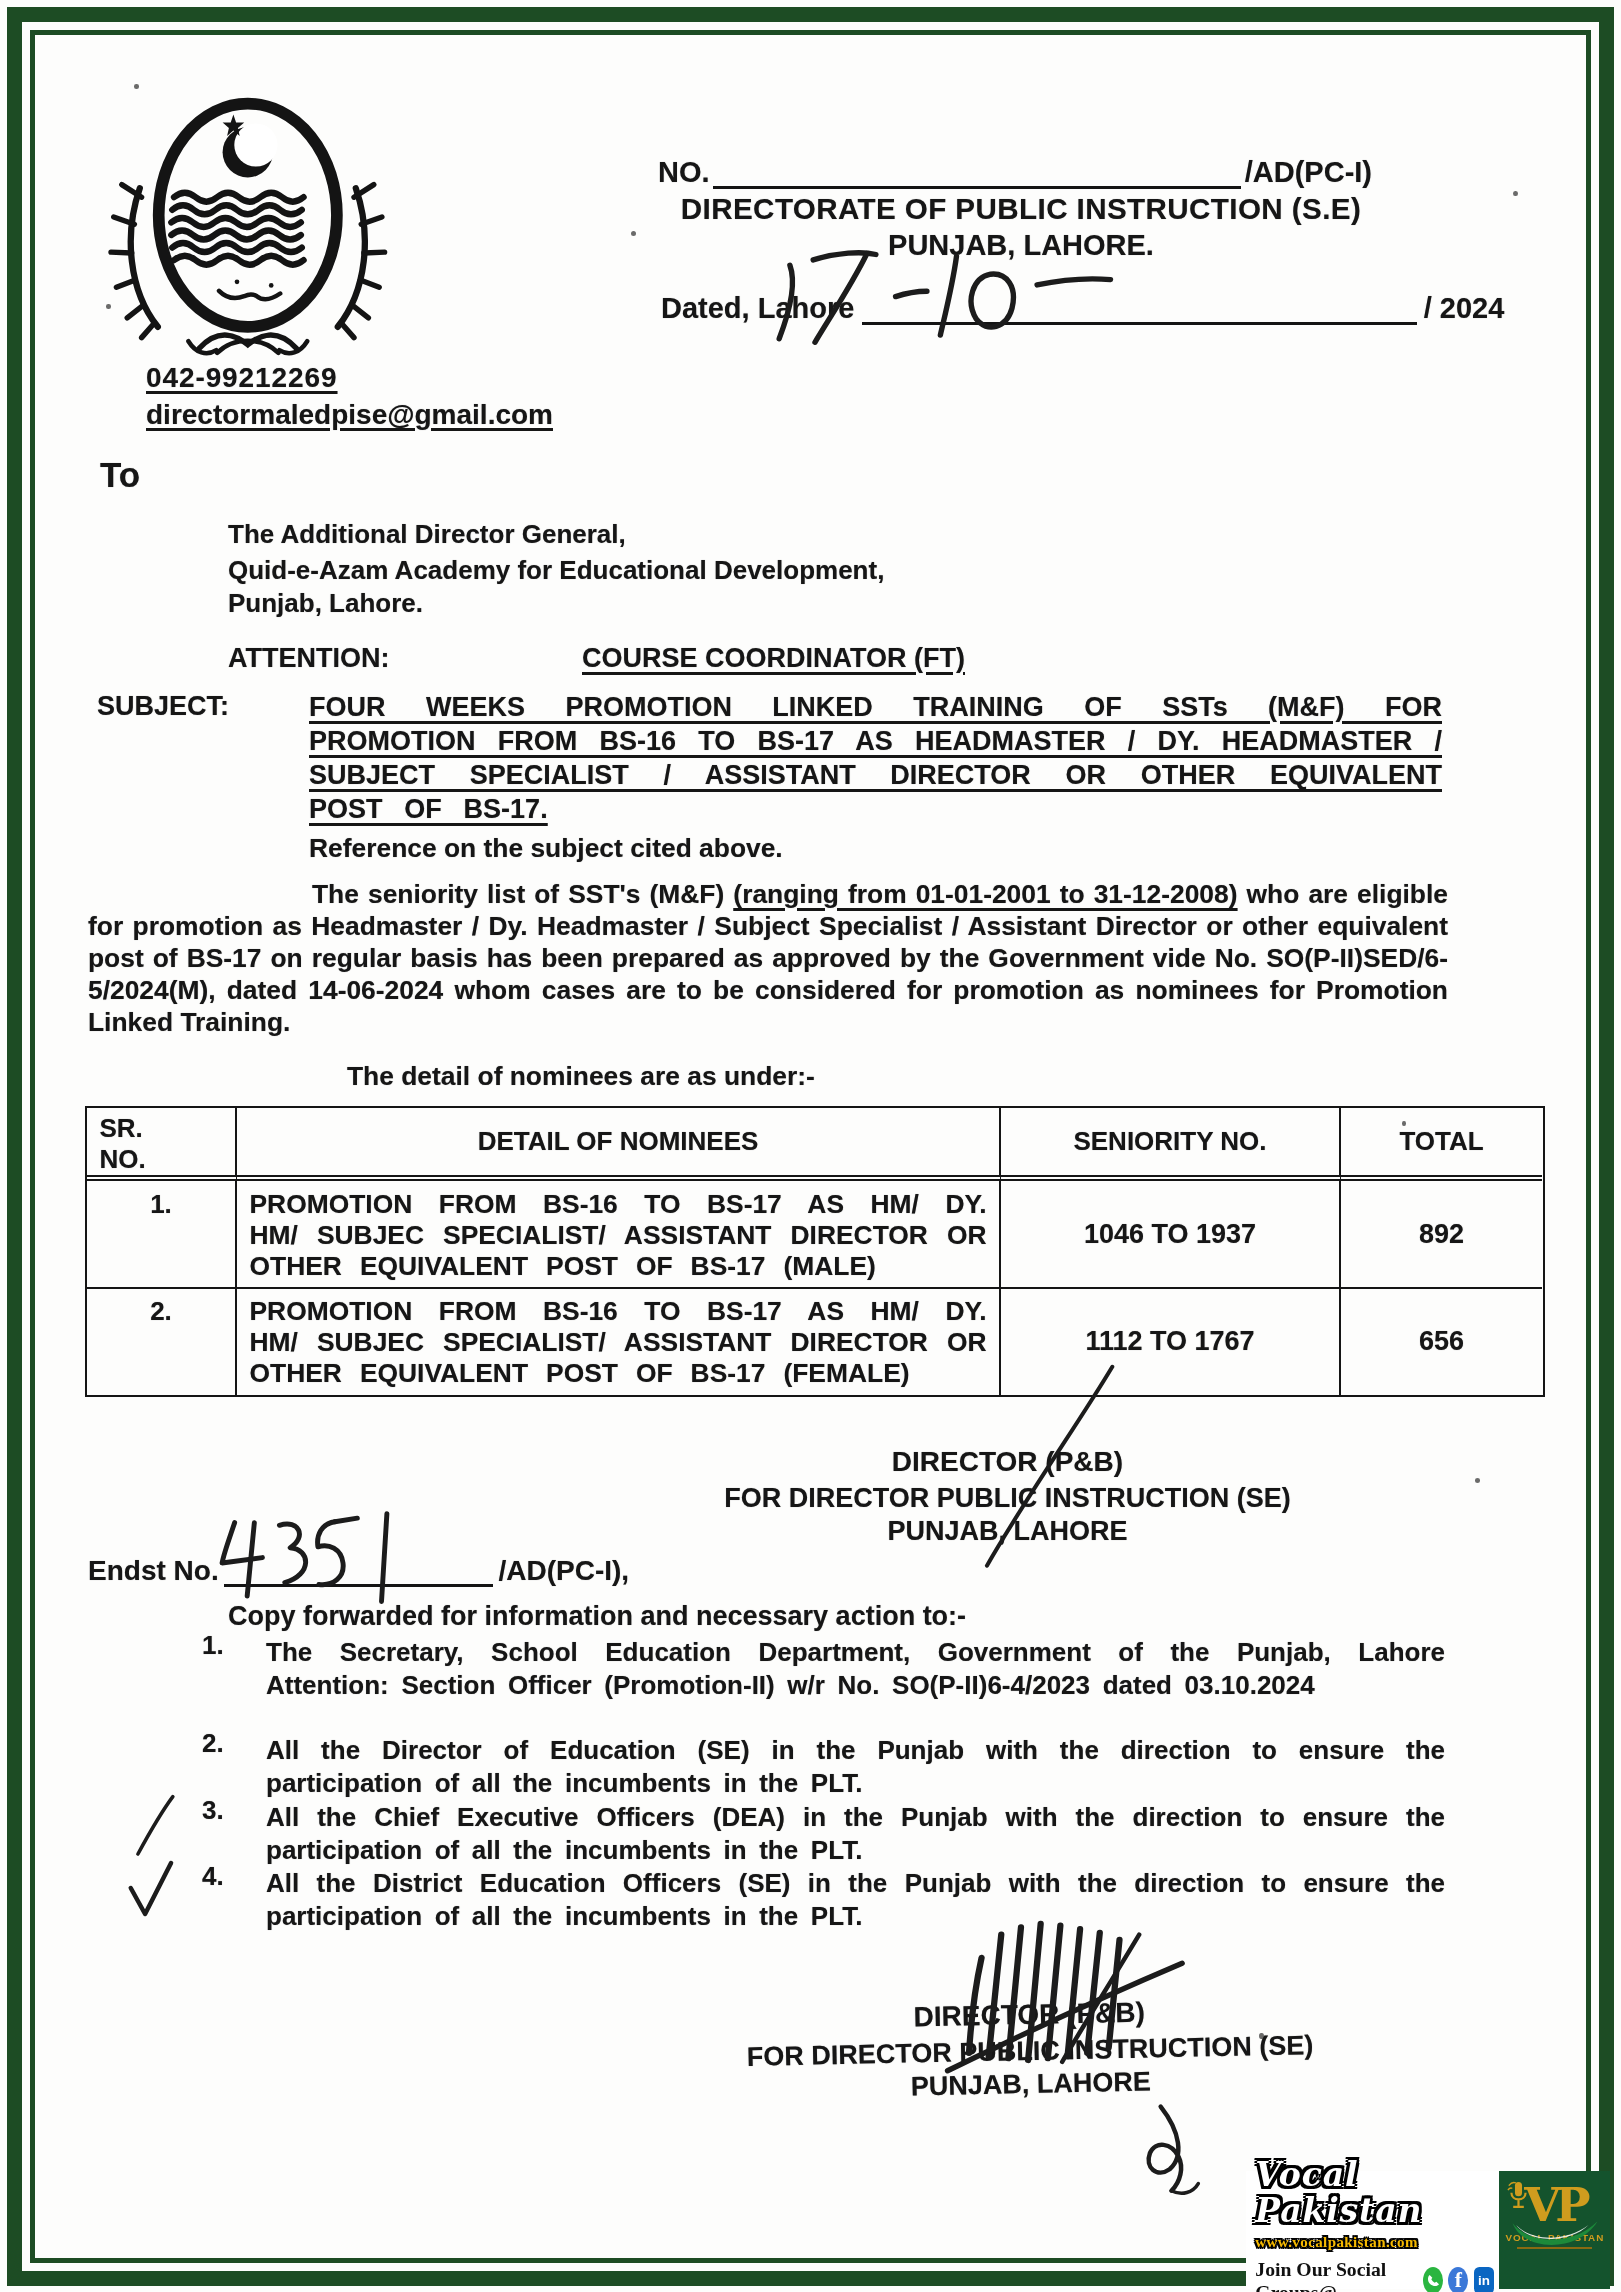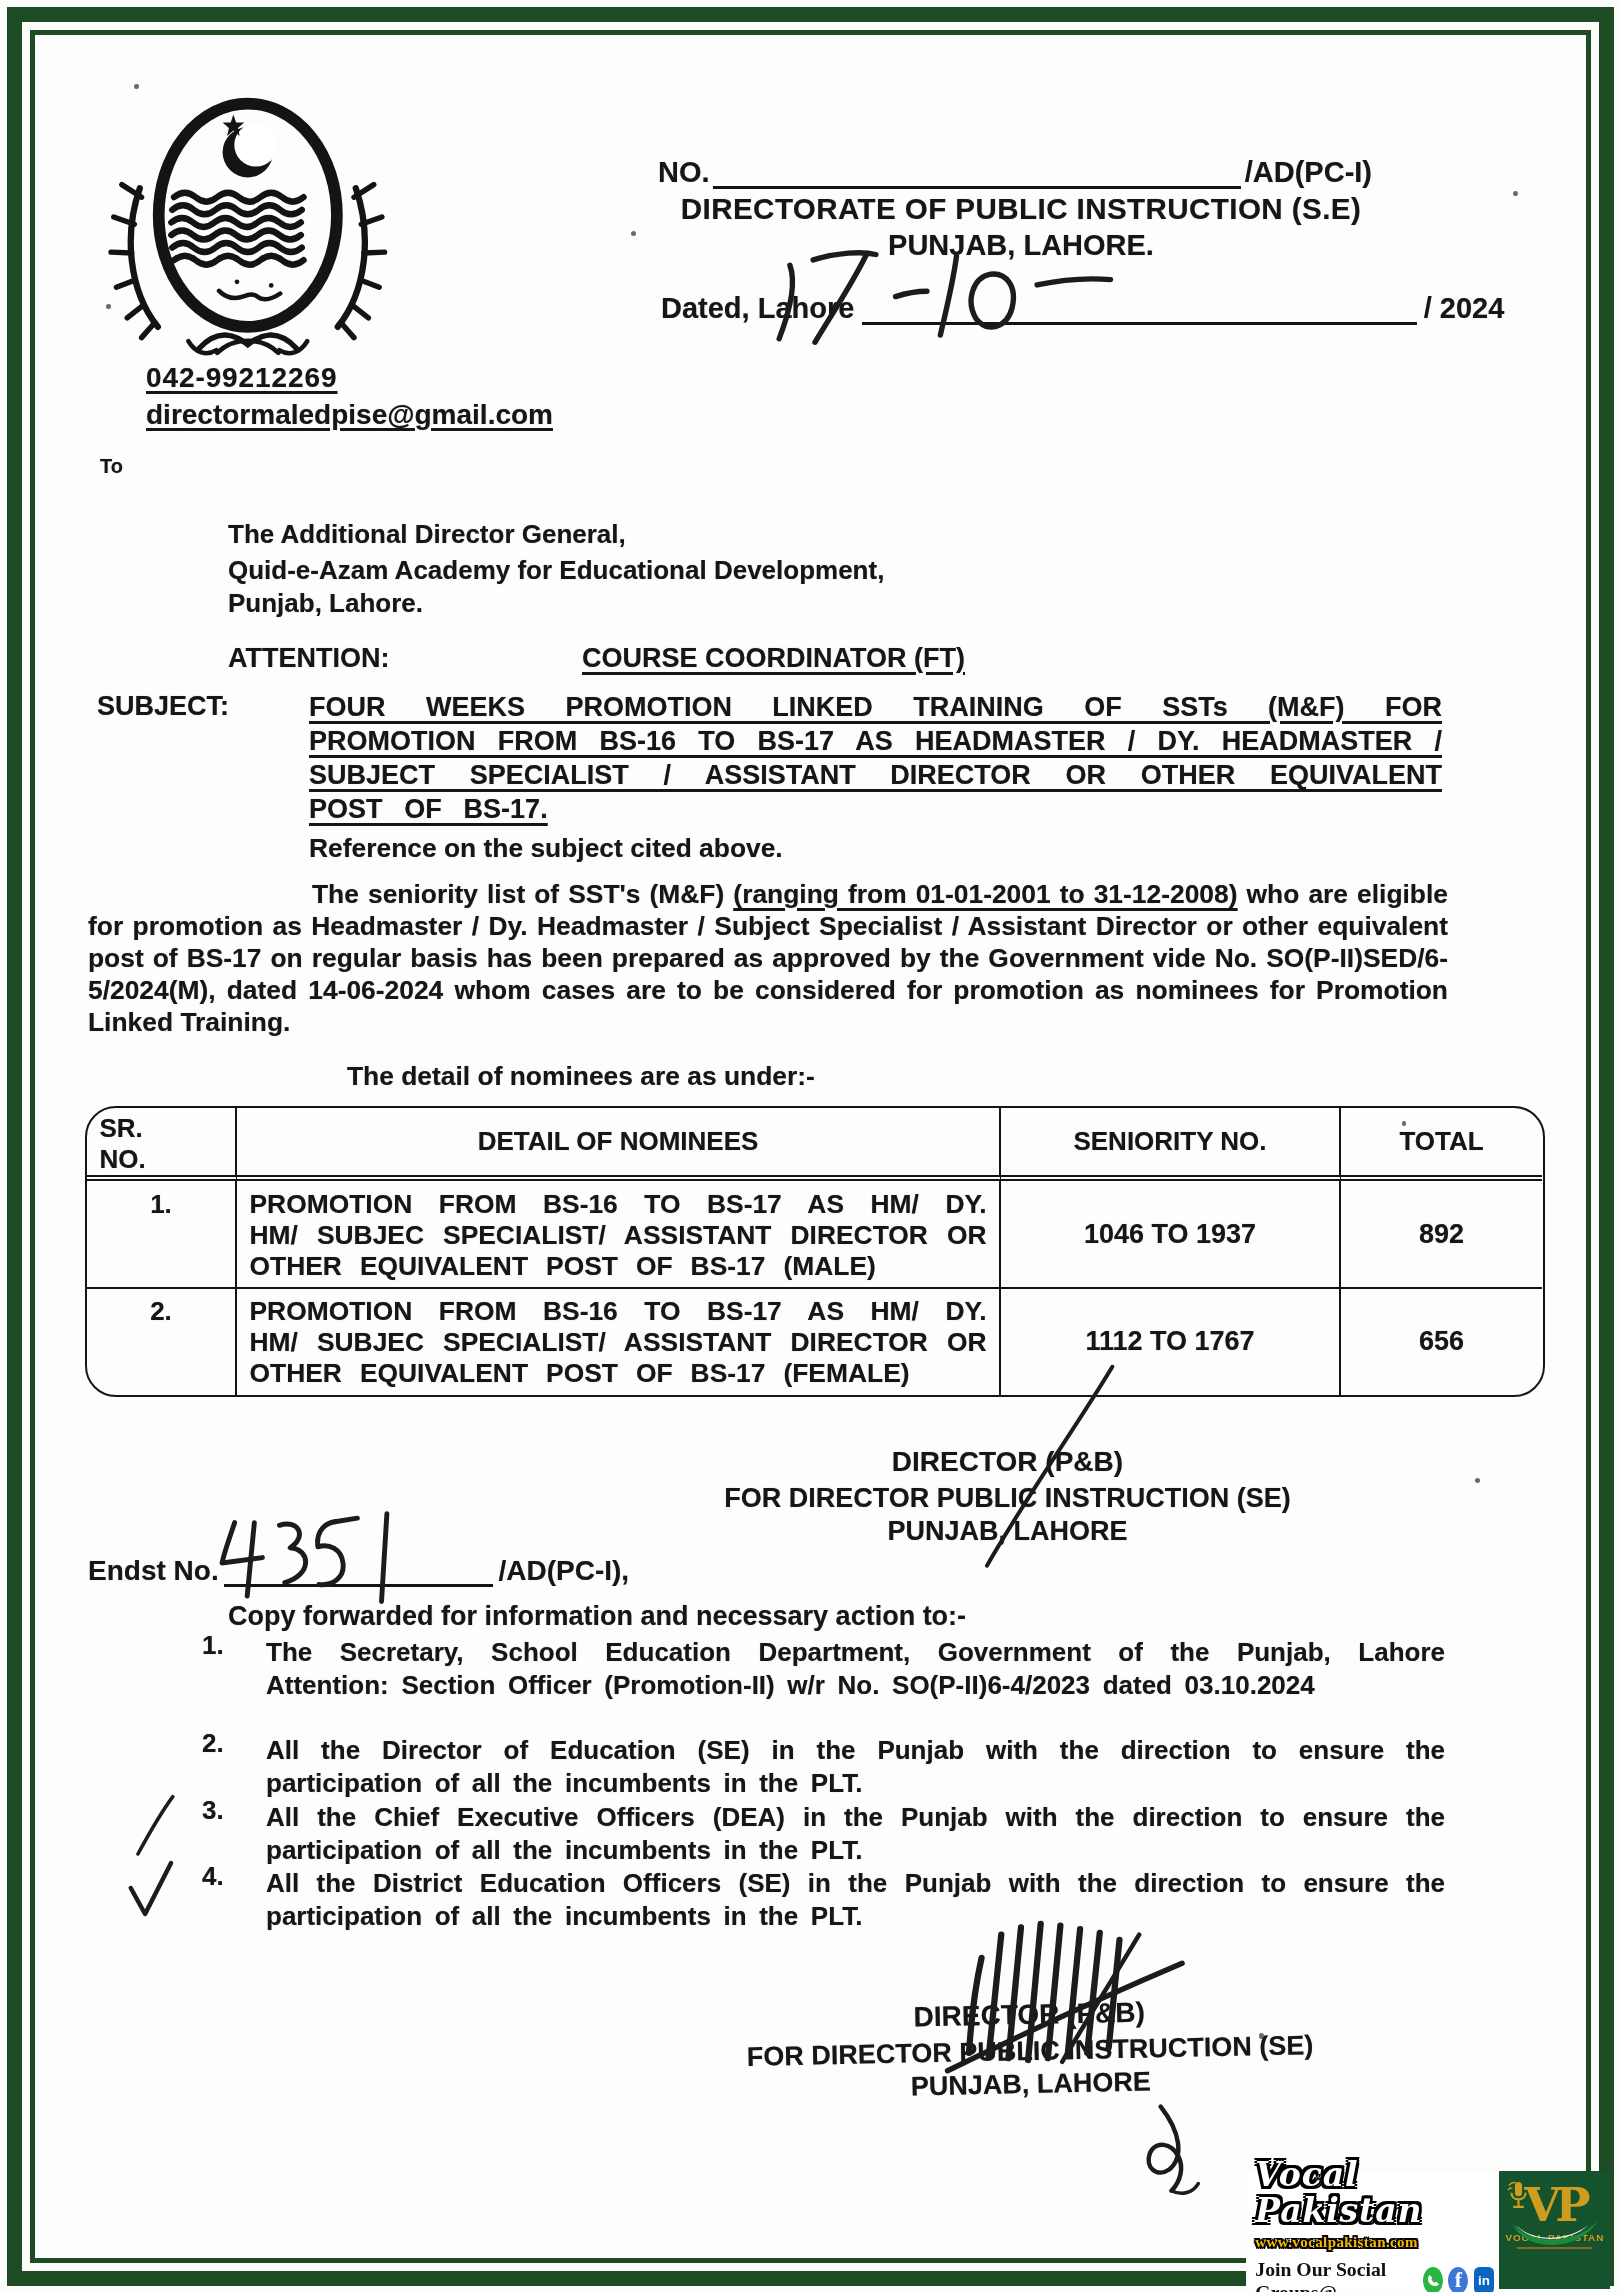--- a/index.html
+++ b/index.html
@@ -18,21 +18,21 @@
   .frame-inner{position:absolute;left:29.6px;top:29.6px;right:29.6px;bottom:29.6px;border:5.4px solid var(--green);}
   
   .no-row{left:658px;top:156px;display:flex;align-items:flex-end;font-size:29px;font-weight:700;}
   .hline{display:inline-block;border-bottom:3.6px solid #141414;height:30px;}
   .org-block{left:618px;top:192px;width:806px;text-align:center;}
   .org1{font-size:29.6px;font-weight:700;letter-spacing:0.4px;}
   .org2{font-size:29px;font-weight:700;margin-top:2.7px;}
   .dated-row{left:661px;top:292px;display:flex;align-items:flex-end;font-size:29px;font-weight:700;}
   .contact{left:146px;font-size:28px;font-weight:700;text-decoration:underline;text-decoration-thickness:2.7px;text-underline-offset:3.6px;letter-spacing:0.9px;}
   
-  .to-label{left:100px;top:455px;font-size:20px;font-weight:600;}
+  .to-label{left:100px;top:455px;font-size:35px;font-weight:600;}
   .addr{left:228px;font-size:26px;}
   .att-label{left:228px;top:643px;font-size:27px;font-weight:700;}
   .att-value{left:582px;top:643px;font-size:27px;font-weight:700;}
   .subj-label{left:97px;top:691px;font-size:27px;font-weight:700;}
   .subject{
     left:309px;top:690px;width:1133px;font-size:27px;font-weight:700;line-height:34px;
     text-align:justify;word-spacing:14.3px;
     text-decoration:underline;text-decoration-thickness:2.7px;text-underline-offset:5.4px;
   }
   .reference{left:309px;top:833px;font-size:26.4px;font-weight:600;}
@@ -46,21 +46,21 @@
   .ntable{left:85px;top:1106px;width:1460px;border:2.7px solid #151515;box-sizing:border-box;}
   .trow{display:flex;}
   .cell{box-sizing:border-box;border-right:2.7px solid #151515;}
   .cell:last-child{border-right:none;}
   .c1{width:150px;} .c2{width:764px;} .c3{width:340px;} .c4{width:201px;}
   .th{min-height:59px;font-size:26px;font-weight:700;display:flex;align-items:center;justify-content:center;border-bottom:6.3px double #151515;}
   .th-sr{justify-content:flex-start;align-items:flex-start;padding:5.4px 0 0 12.5px;}
   .th-sr span{display:block;width:59px;text-align:left;}
   .td{border-bottom:2.7px solid #151515;}
   .trow:last-child .td{border-bottom:none;}
-  .ntable{border-bottom:2.7px solid #151515;border-radius:31px;}
+  .ntable{border-bottom:2.7px solid #151515;}
   .td-sr{font-size:26px;font-weight:700;padding-top:7.2px;text-align:center;}
   .td-detail{font-size:26.4px;font-weight:700;line-height:31px;text-align:justify;word-spacing:10.7px;padding:7.2px 12.5px 5.4px 12.5px;}
   .td-mid{display:flex;align-items:center;justify-content:center;font-size:27px;font-weight:700;}
   .r1{min-height:95px;} .r2{min-height:100px;}
   
   .sig-block{text-align:center;}
   .sig1{left:582px;top:1446px;width:851px;}
   .sig2{left:591px;top:1999px;width:878px;transform:rotate(-1.2deg);}
   .sigl1{font-size:28px;font-weight:700;}
   .sigl2{font-size:27px;font-weight:600;margin-top:4.5px;}

